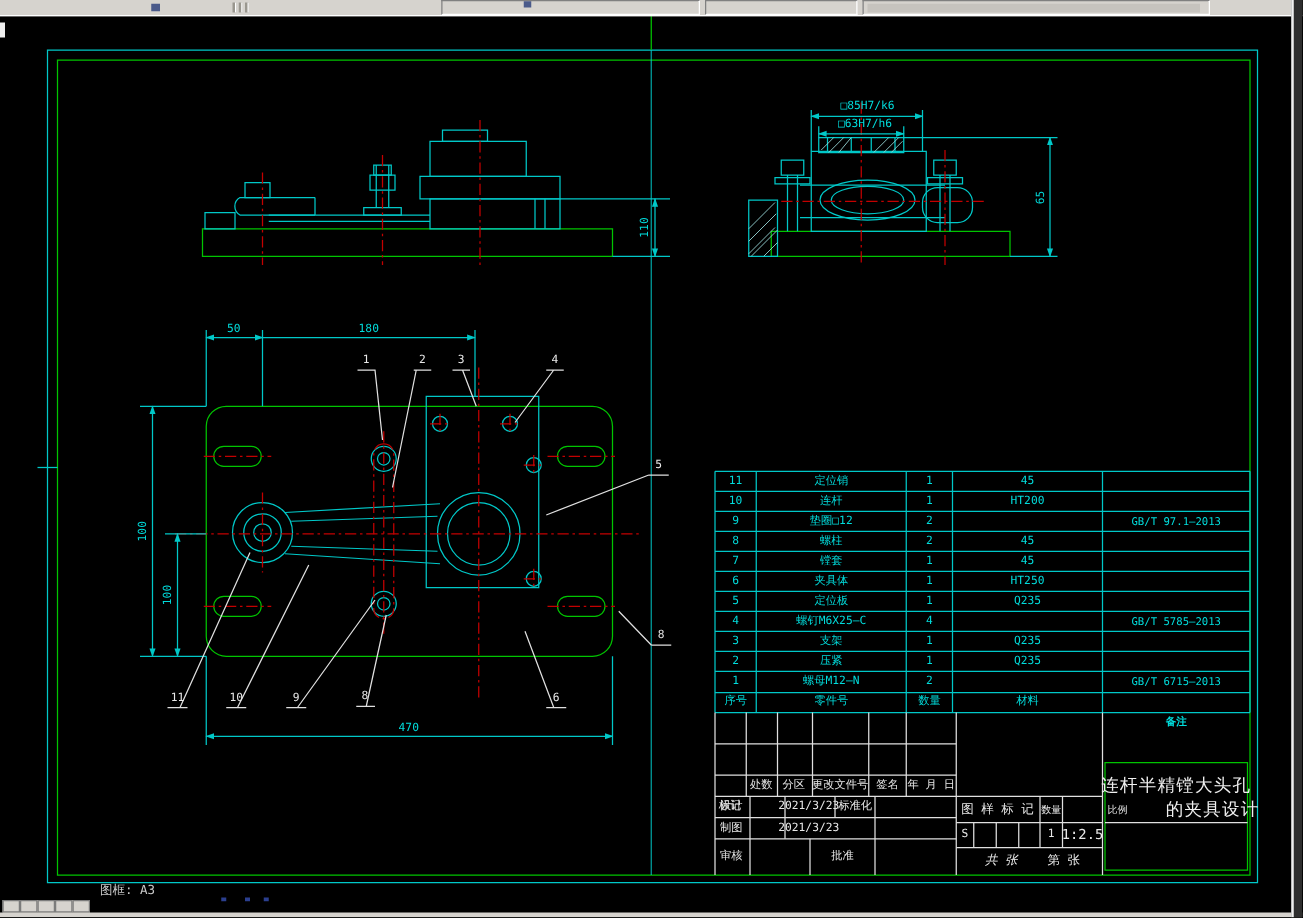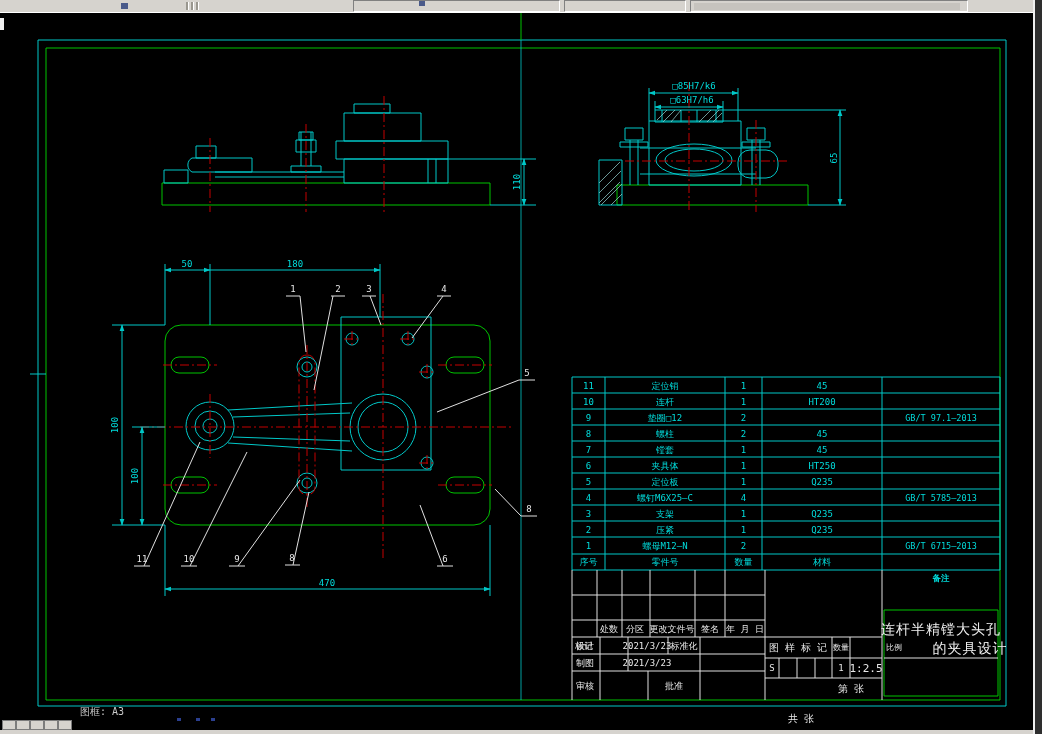--- a/index.html
+++ b/index.html
@@ -345,21 +345,21 @@
     <div class="t wh" style="left:647px;top:663px;">2021/3/23</div>
     <div class="t wh" style="left:585px;top:686px;">审核</div>
     <div class="t wh" style="left:674px;top:686px;">批准</div>
 
     <div class="t wt" style="left:798px;top:648px;">图 样 标 记</div>
     <div class="t wh" style="left:841px;top:648px;font-size:8px;">数量</div>
     <div class="t wh" style="left:866px;top:648px;font-size:8px;margin-left:28px;">比例</div>
     <div class="t wh" style="left:772px;top:668px;">S</div>
     <div class="t wh" style="left:841px;top:668px;">1</div>
     <div class="t wh" style="left:866px;top:668px;font-size:11px;">1:2.5</div>
-    <div class="t wt" style="left:801px;top:719px;">共  张</div>
+    <div class="t wt" style="left:801px;top:689px;font-style:italic;">共  张</div>
     <div class="t wt" style="left:851px;top:689px;">第  张</div>
 
     <div class="t ttl" style="left:941px;top:629px;">连杆半精镗大头孔</div>
     <div class="t ttl" style="left:941px;top:648px;margin-left:29px;">的夹具设计</div>
 
     <div class="note" style="position:absolute;left:80px;top:705px;z-index:3;">图框: A3</div>
 
     <div class="speck" style="left:177px;top:718px;"></div>
     <div class="speck" style="left:196px;top:718px;"></div>
     <div class="speck" style="left:211px;top:718px;"></div>

